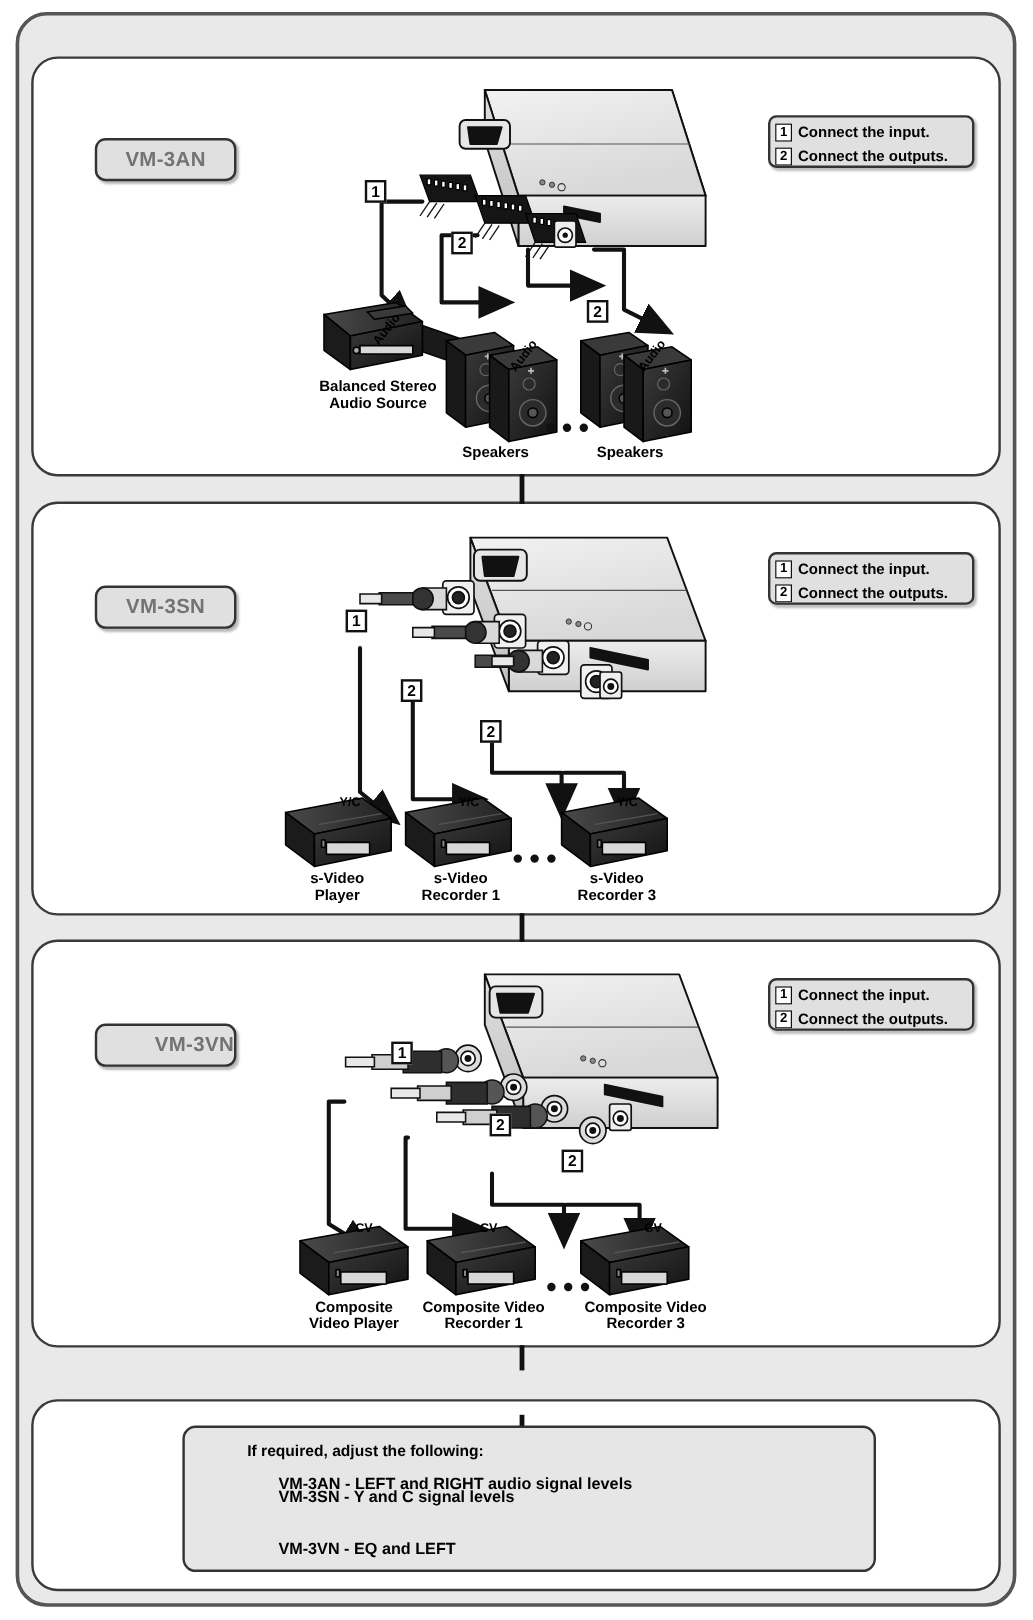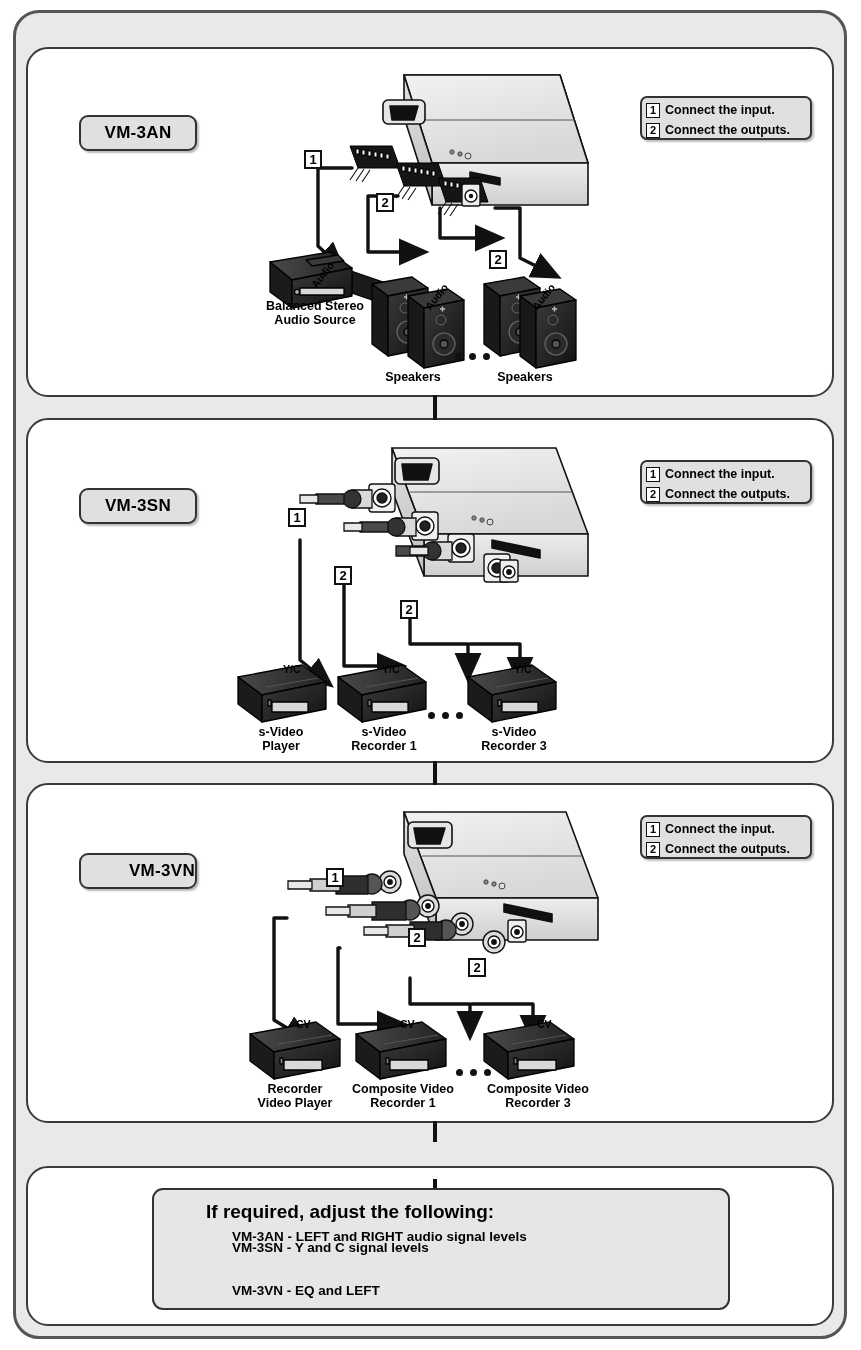--- a/index.html
+++ b/index.html
@@ -64,21 +64,21 @@
   
   .model-badge {
     position: absolute;
     width: 118px; height: 36px;
     background: #e0e0e0;
     border: 2px solid #333;
     border-radius: 9px;
     display: flex; align-items: center; justify-content: center;
     font-weight: bold; font-size: 17px;
     letter-spacing: 0.3px;
-    color: #000000;
+    color: #737373;
     box-shadow: 2px 2px 2px rgba(0,0,0,.28);
     z-index: 22;
   }
 
   
   .legend {
     position: absolute;
     width: 172px; height: 44px;
     background: #e0e0e0;
     border: 2px solid #333;
@@ -141,21 +141,21 @@
     position: absolute;
     left: 152px; top: 1188px;
     width: 578px; height: 122px;
     background: #e6e6e6;
     border: 2px solid #333;
     border-radius: 11px;
     z-index: 20;
   }
   #adjust-inner .ttl {
     position: absolute; left: 52px; top: 11px;
-    font-size: 19px; font-weight: bold; color: #000;
+    font-size: 13px; font-weight: bold; color: #000;
   }
   #adjust-inner .ln {
     position: absolute; left: 78px;
     font-size: 13.5px; font-weight: bold; color: #000;
     white-space: nowrap;
   }
 
   
   svg.layer { position: absolute; left: 0; top: 0; width: 861px; height: 1350px; z-index: 18; pointer-events: none; }
   svg.layer.below { z-index: 14; }
@@ -586,21 +586,21 @@
   <div class="cable-label rot" style="left:539px; top:300px;">Audio</div>
 
   <div class="cable-label" style="left:283px; top:663px;">Y/C</div>
   <div class="cable-label" style="left:382px; top:663px;">Y/C</div>
   <div class="cable-label" style="left:514px; top:663px;">Y/C</div>
 
   <div class="cable-label" style="left:296px; top:1018px;">CV</div>
   <div class="cable-label" style="left:400px; top:1018px;">CV</div>
   <div class="cable-label" style="left:537px; top:1018px;">CV</div>
 
-  <div class="dev-label" style="left:240px; top:300px; width:150px;">Balanced Stereo
+  <div class="dev-label" style="left:240px; top:316px; width:150px;">Balanced Stereo
 Audio Source</div>
   <div class="dev-label" style="left:358px; top:371px; width:110px;">Speakers</div>
   <div class="dev-label" style="left:470px; top:371px; width:110px;">Speakers</div>
   <div class="dots" style="left:455px; top:353px;">
     <i></i>
       <i></i>
       <i></i>
   </div>
 
   <div class="dev-label" style="left:222px; top:726px; width:118px;">s-Video
@@ -608,21 +608,21 @@
   <div class="dev-label" style="left:322px; top:726px; width:124px;">s-Video
 Recorder 1</div>
   <div class="dev-label" style="left:452px; top:726px; width:124px;">s-Video
 Recorder 3</div>
   <div class="dots" style="left:428px; top:712px;">
     <i></i>
       <i></i>
       <i></i>
   </div>
 
-  <div class="dev-label" style="left:234px; top:1083px; width:122px;">Recorder
+  <div class="dev-label" style="left:234px; top:1083px; width:122px;">Composite
 Video Player</div>
   <div class="dev-label" style="left:332px; top:1083px; width:142px;">Composite Video
 Recorder 1</div>
   <div class="dev-label" style="left:464px; top:1083px; width:148px;">Composite Video
 Recorder 3</div>
   <div class="dots" style="left:456px; top:1069px;">
     <i></i>
       <i></i>
       <i></i>
   </div>

